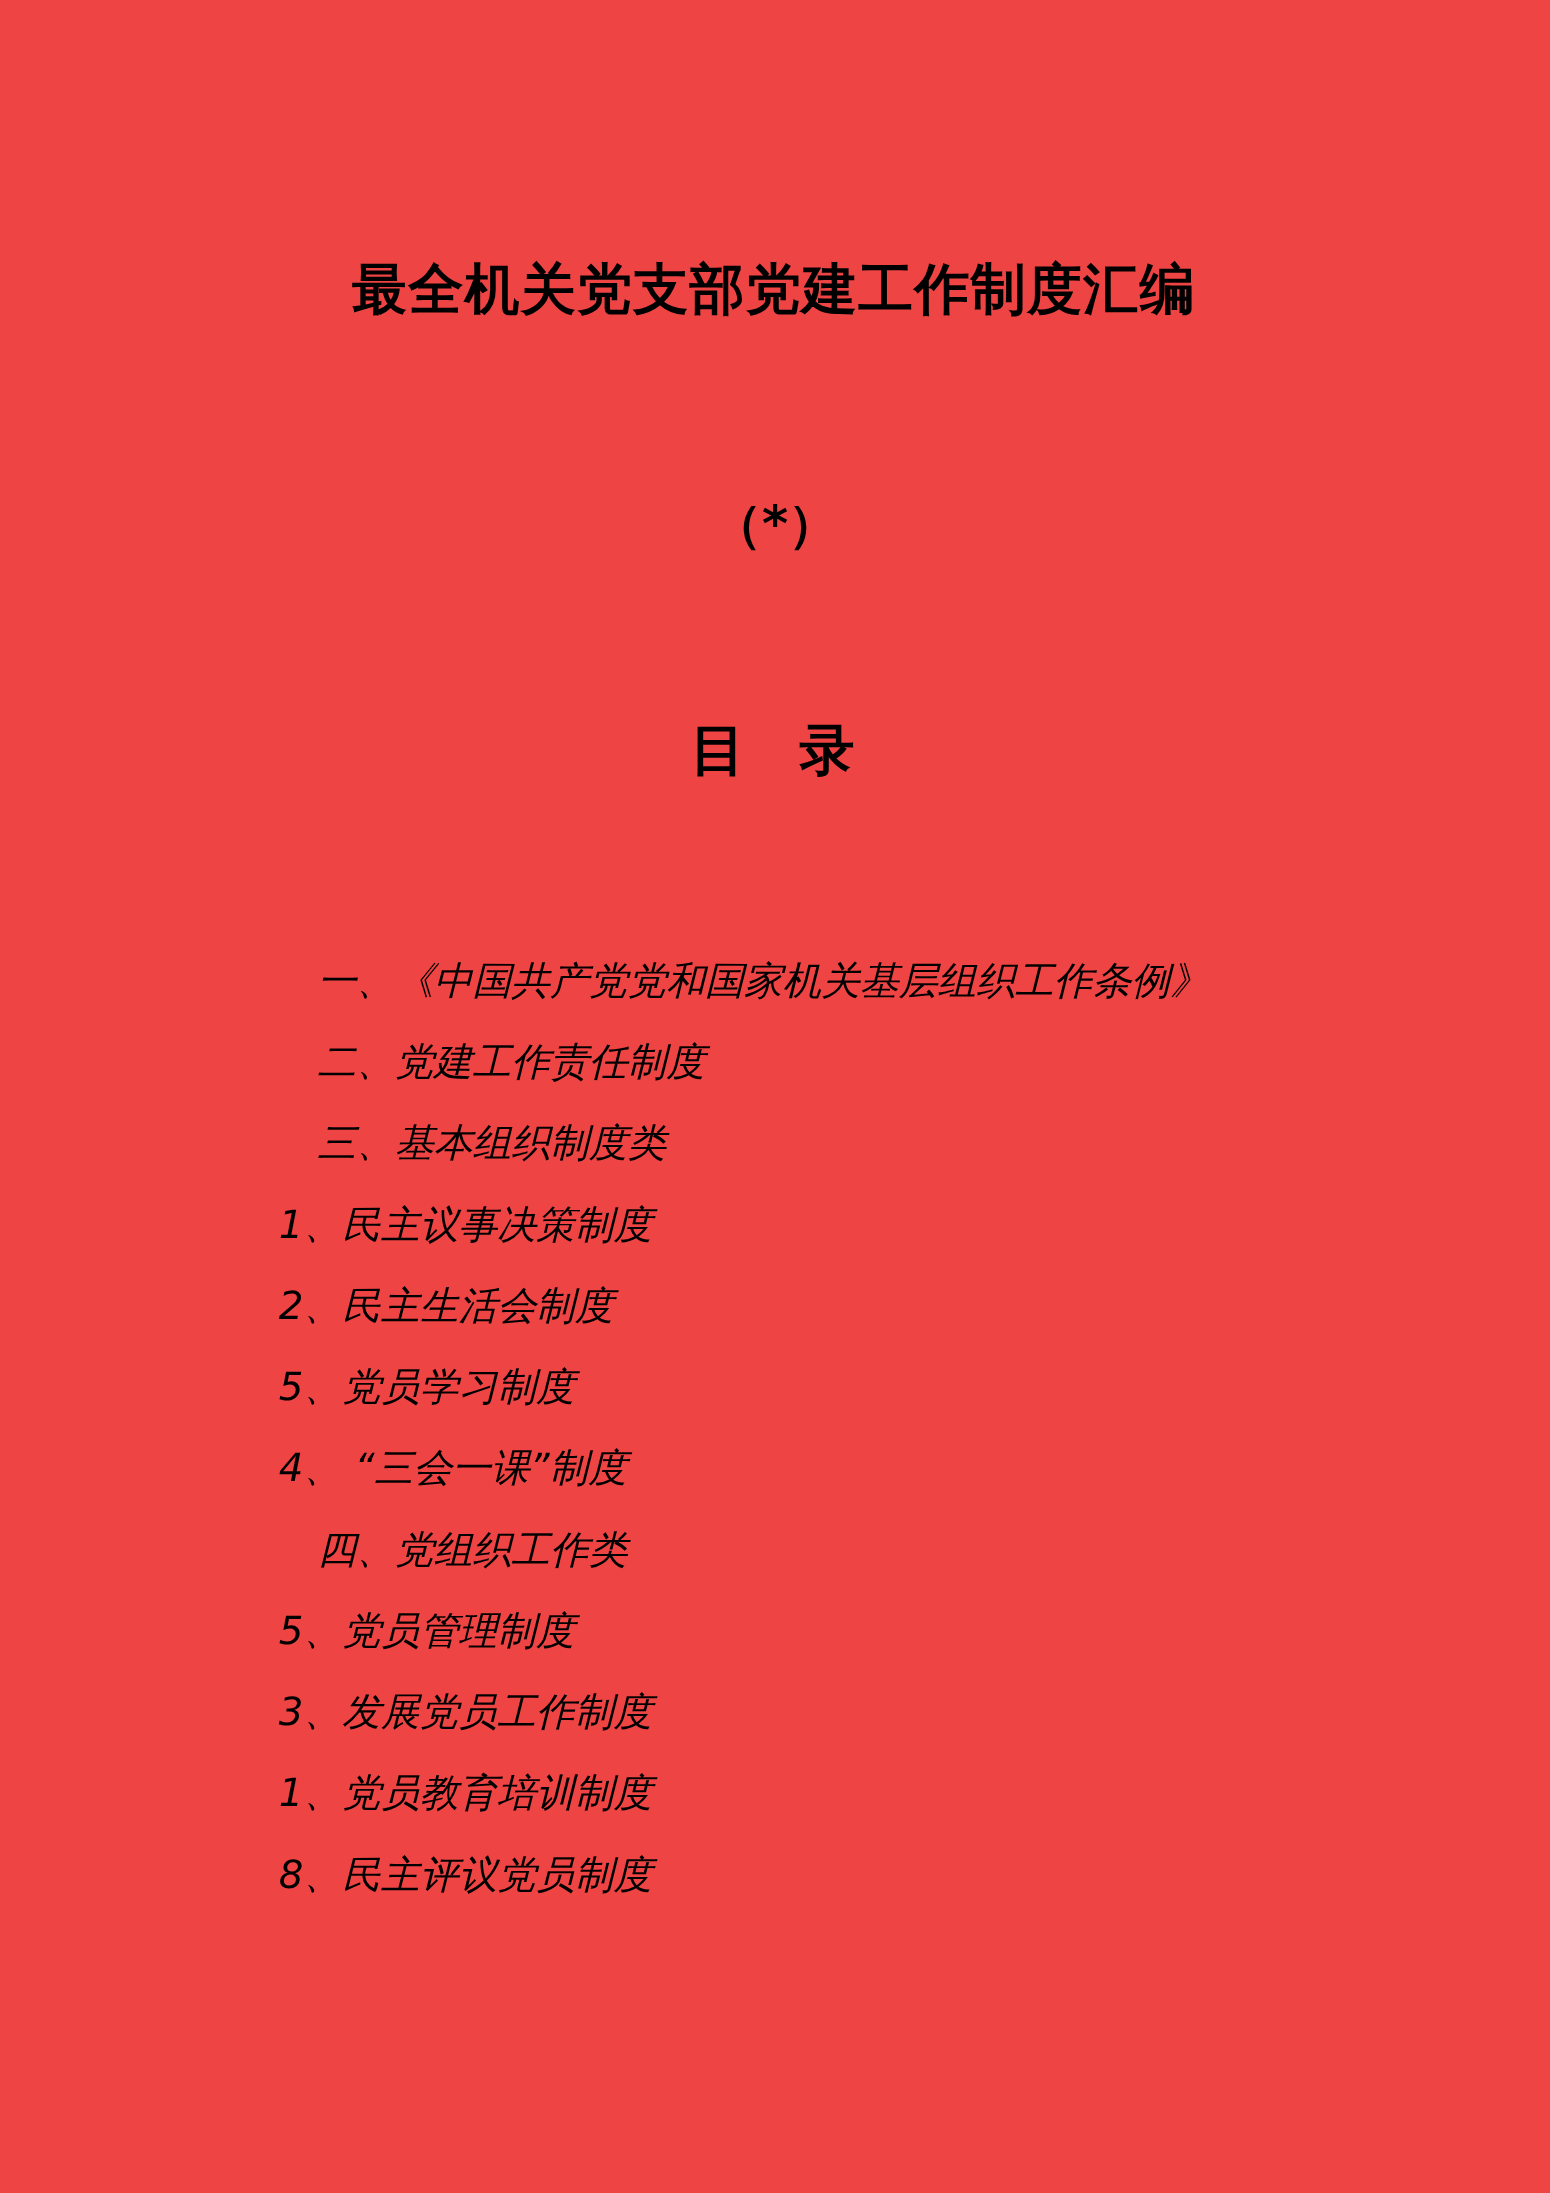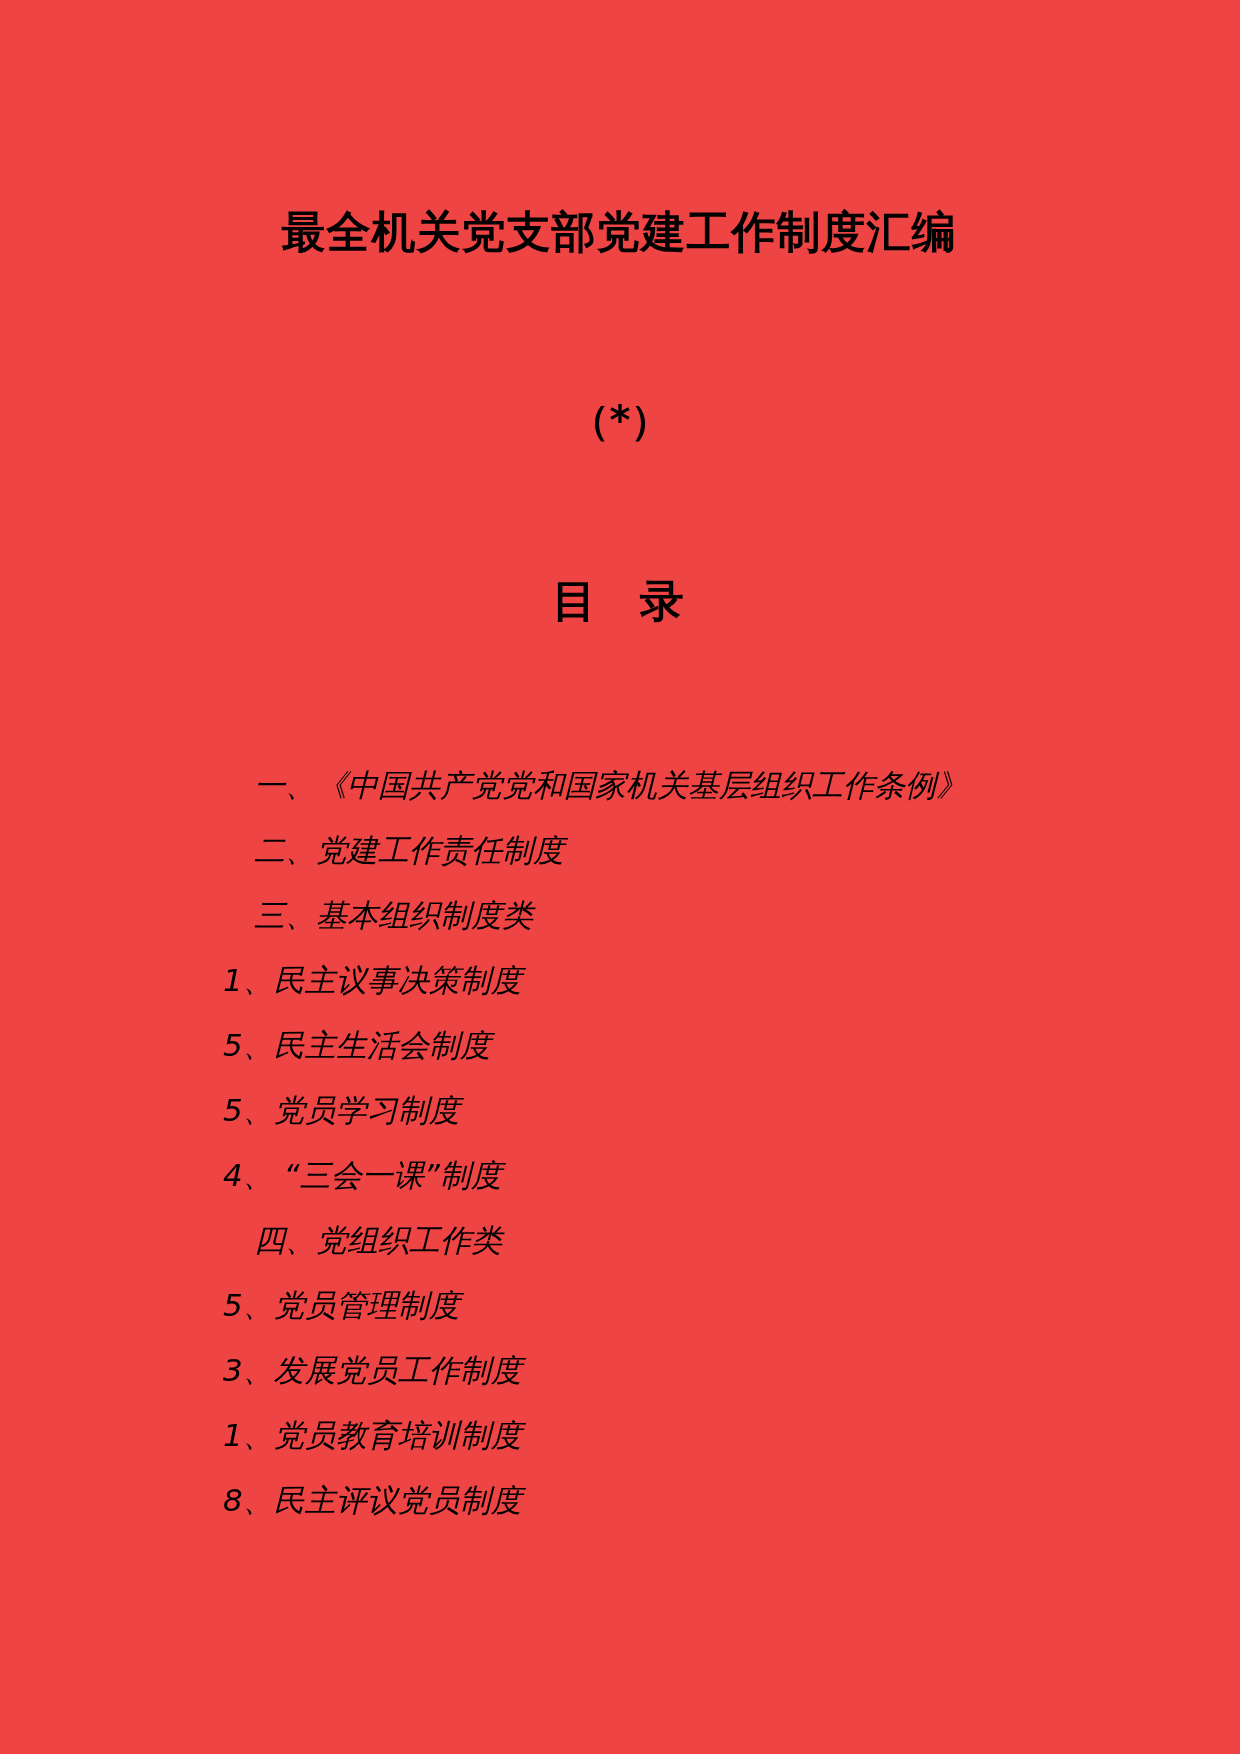--- a/index.html
+++ b/index.html
@@ -84,21 +84,21 @@
 <div class="page">
   <div class="doc-title">最全机关党支部党建工作制度汇编</div>
   <div class="doc-subtitle">（*）</div>
   <div class="toc-heading">目 录</div>
 
   <ul class="toc-list">
     <li class="toc-item section" style="top:0px">一、《中国共产党党和国家机关基层组织工作条例》</li>
     <li class="toc-item section" style="top:65px">二、党建工作责任制度</li>
     <li class="toc-item section" style="top:130px">三、基本组织制度类</li>
     <li class="toc-item numbered" style="top:195px">1、民主议事决策制度</li>
-    <li class="toc-item numbered" style="top:260px">5、民主生活会制度</li>
+    <li class="toc-item numbered" style="top:260px">2、民主生活会制度</li>
     <li class="toc-item numbered" style="top:325px">5、党员学习制度</li>
     <li class="toc-item numbered" style="top:390px">4、 “三会一课”制度</li>
     <li class="toc-item section" style="top:455px">四、党组织工作类</li>
     <li class="toc-item numbered" style="top:520px">5、党员管理制度</li>
     <li class="toc-item numbered" style="top:585px">3、发展党员工作制度</li>
     <li class="toc-item numbered" style="top:650px">1、党员教育培训制度</li>
     <li class="toc-item numbered" style="top:715px">8、民主评议党员制度</li>
   </ul>
 </div>
 

